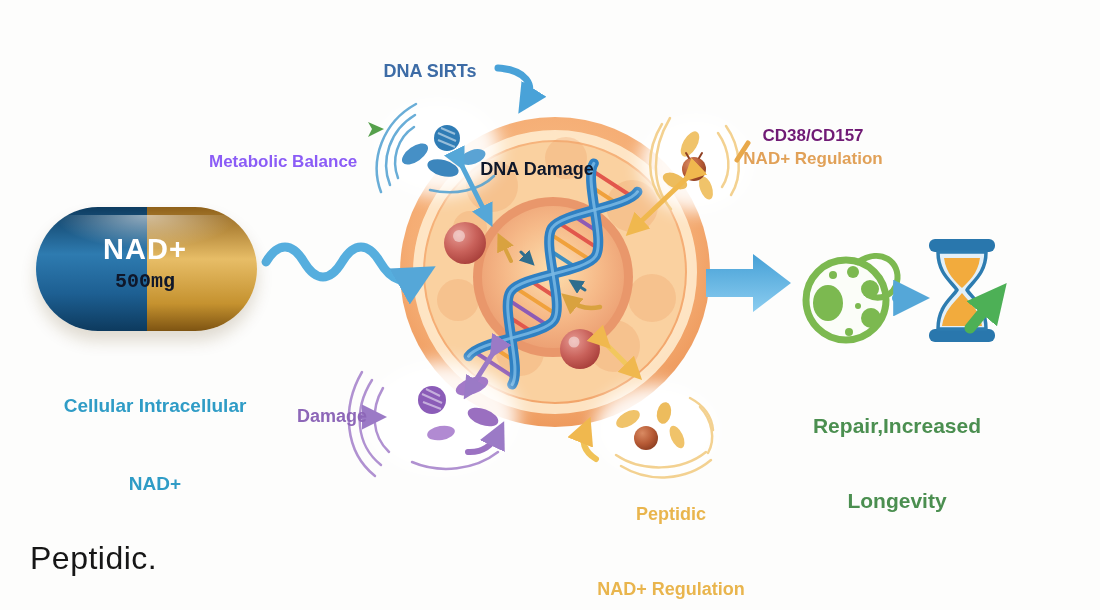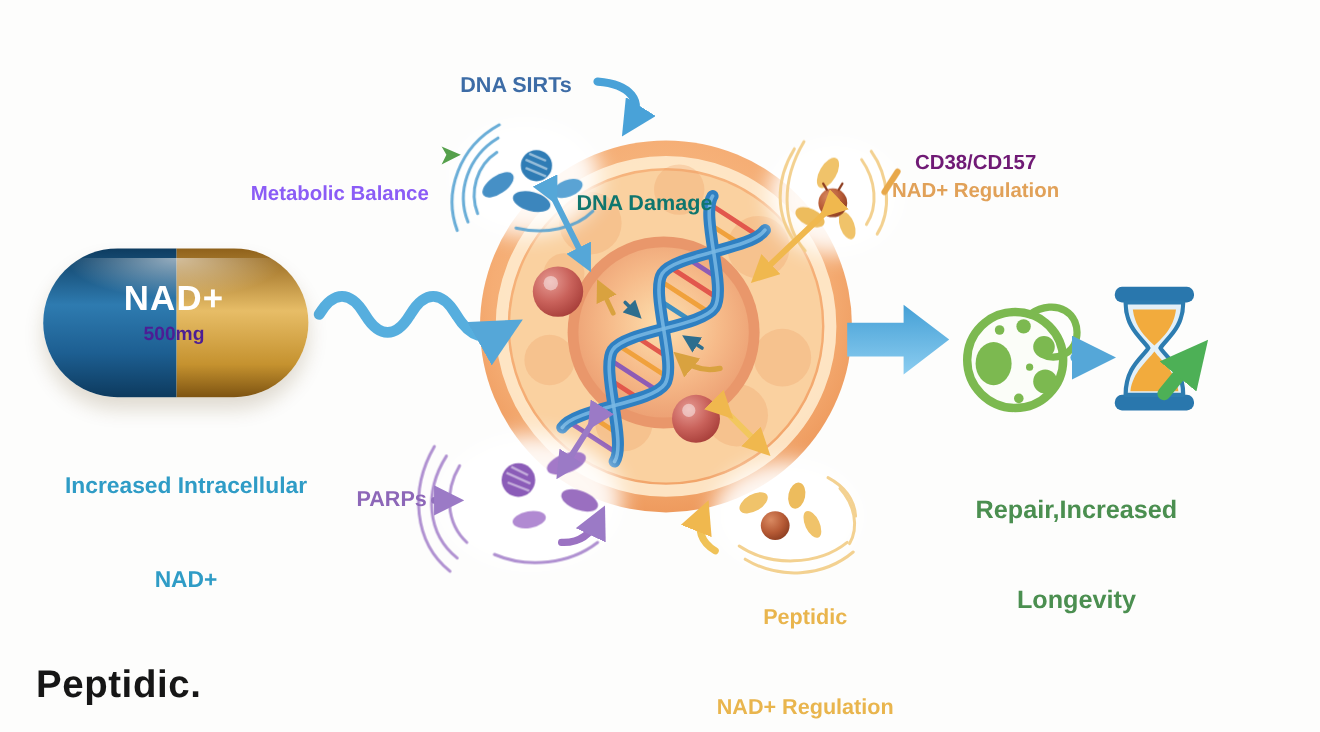--- a/index.html
+++ b/index.html
@@ -13,37 +13,37 @@
              display:flex; box-shadow:0 10px 16px rgba(90,60,10,0.18); }
   .cap-left { width:50%; height:100%; border-radius:62px 0 0 62px;
               background:linear-gradient(180deg,#0e3c60 0%,#2e7bb0 38%,#1d5f92 70%,#0d3a5e 100%);
               position:relative; }
   .cap-right { width:50%; height:100%; border-radius:0 62px 62px 0;
                background:linear-gradient(180deg,#8f611a 0%,#e7bd67 42%,#c5922f 78%,#7e5412 100%); }
   .cap-gloss { position:absolute; left:18px; top:8px; width:185px; height:34px; border-radius:20px;
                background:radial-gradient(ellipse at 50% 0%, rgba(255,255,255,0.55), rgba(255,255,255,0) 70%); }
   .cap-text { position:absolute; left:30px; top:26px; width:158px; text-align:center; color:#fff; }
   .cap-name { font-size:29px; font-weight:700; letter-spacing:1px; }
-  .cap-dose { font-size:16px; font-weight:700; color:#4c1d95; margin-top:4px; }
+  .cap-dose { font-size:20px; font-weight:700; color:#0f172a; margin-top:4px;font-family:Liberation Mono, monospace; }
 
   
   .lbl { position:absolute; font-weight:600; white-space:pre; }
   .center { transform:translateX(-50%); text-align:center; }
   .sirt-l1 { left:433px; top:38px;  font-size:18px; color:#4f9f5e; }
   .sirt-l2 { left:430px; top:61px;  font-size:18px; color:#3d6ca6; }
   .metab   { left:209px; top:120px; font-size:17px; color:#8b5cf6;margin-top:32px; }
-  .dnadmg  { left:537px; top:159px; font-size:18px; color:#0f766e; }
+  .dnadmg  { left:537px; top:159px; font-size:18px; color:#0f172a; }
   .cd38-l1 { left:813px; top:126px; font-size:17px; color:#701a75; }
   .cd38-l2 { left:813px; top:149px; font-size:17px; color:#e1a158; }
   .parps   { left:297px; top:406px; font-size:18px; color:#8d67b8; }
   .genome  { left:465px; top:459px; font-size:18px; color:#e8854f; line-height:25px; }
   .cellu   { left:671px; top:452px; font-size:18px; color:#e9b54d; line-height:25px; }
   .caption { left:155px; top:341px; font-size:19px; font-weight:700; color:#2f9cc6; line-height:26px; }
   .outcome { left:897px; top:363px; font-size:21px; font-weight:600; color:#4b8f50; line-height:25px; }
-  .brand   { left:30px;  top:540px; font-size:32px; font-weight:700; color:#161616; letter-spacing:0.5px;margin-top:12px; }
+  .brand   { left:30px;  top:540px; font-size:32px; font-weight:400; color:#161616; letter-spacing:0.5px; }
 </style>
 </head>
 <body>
 
 <div class="stage">
 
   <svg class="art" viewBox="0 0 1100 610">
     <defs>
       <radialGradient id="cellOuter" cx="48%" cy="42%" r="62%">
         <stop offset="0%" stop-color="#f9c793"></stop>
@@ -261,30 +261,30 @@
     <div class="cap-left"></div>
     <div class="cap-right"></div>
     <div class="cap-gloss"></div>
     <div class="cap-text">
       <div class="cap-name">NAD+</div>
       <div class="cap-dose">500mg</div>
     </div>
   </div>
 
   <div class="lbl center caption">
-    <div>Increased Intracellular</div>
+    <div>Cellular Intracellular</div>
     <div>NAD+</div>
   </div>
 
   <div class="lbl center sirt-l2">DNA SIRTs</div>
   <div class="lbl metab">Metabolic Balance</div>
   <div class="lbl center dnadmg">DNA Damage</div>
   <div class="lbl center cd38-l1">CD38/CD157</div>
   <div class="lbl center cd38-l2">NAD+ Regulation</div>
-  <div class="lbl parps">PARPs</div>
+  <div class="lbl parps">Damage</div>
 
   <div class="lbl center genome">
   </div>
 
   <div class="lbl center cellu">
     <div>Peptidic</div>
     <div>NAD+ Regulation</div>
   </div>
 
   <div class="lbl center outcome">

